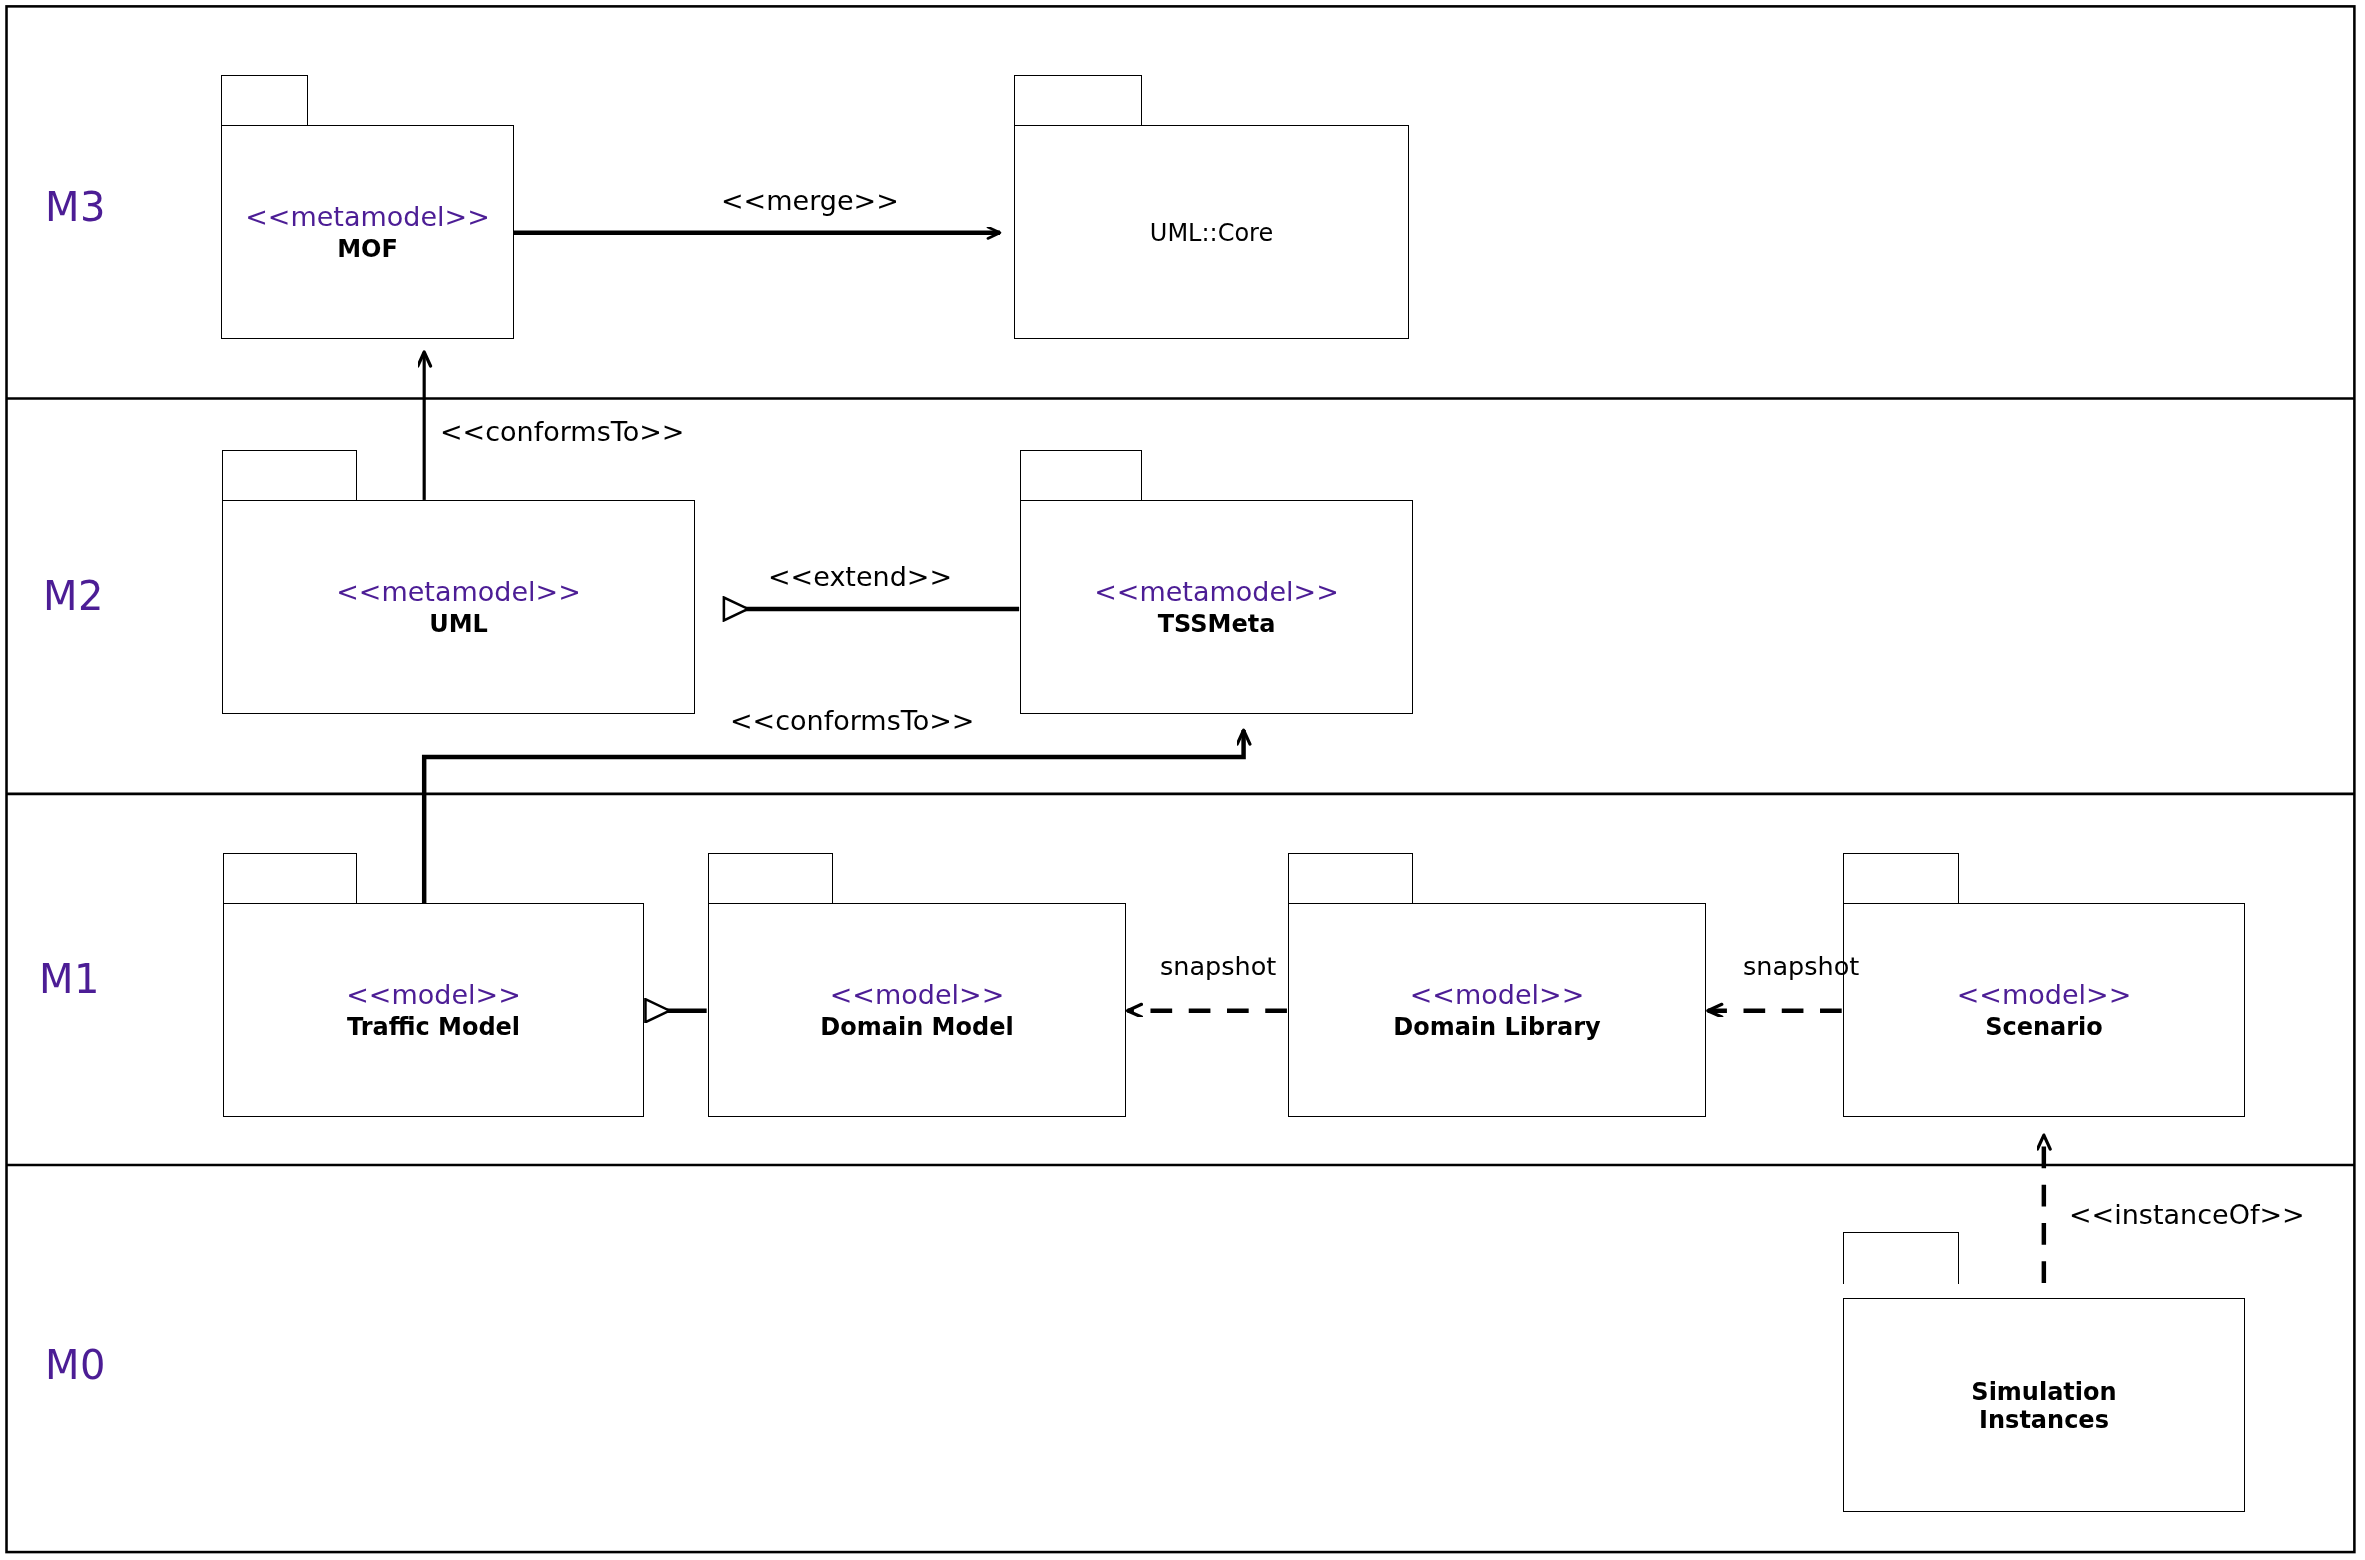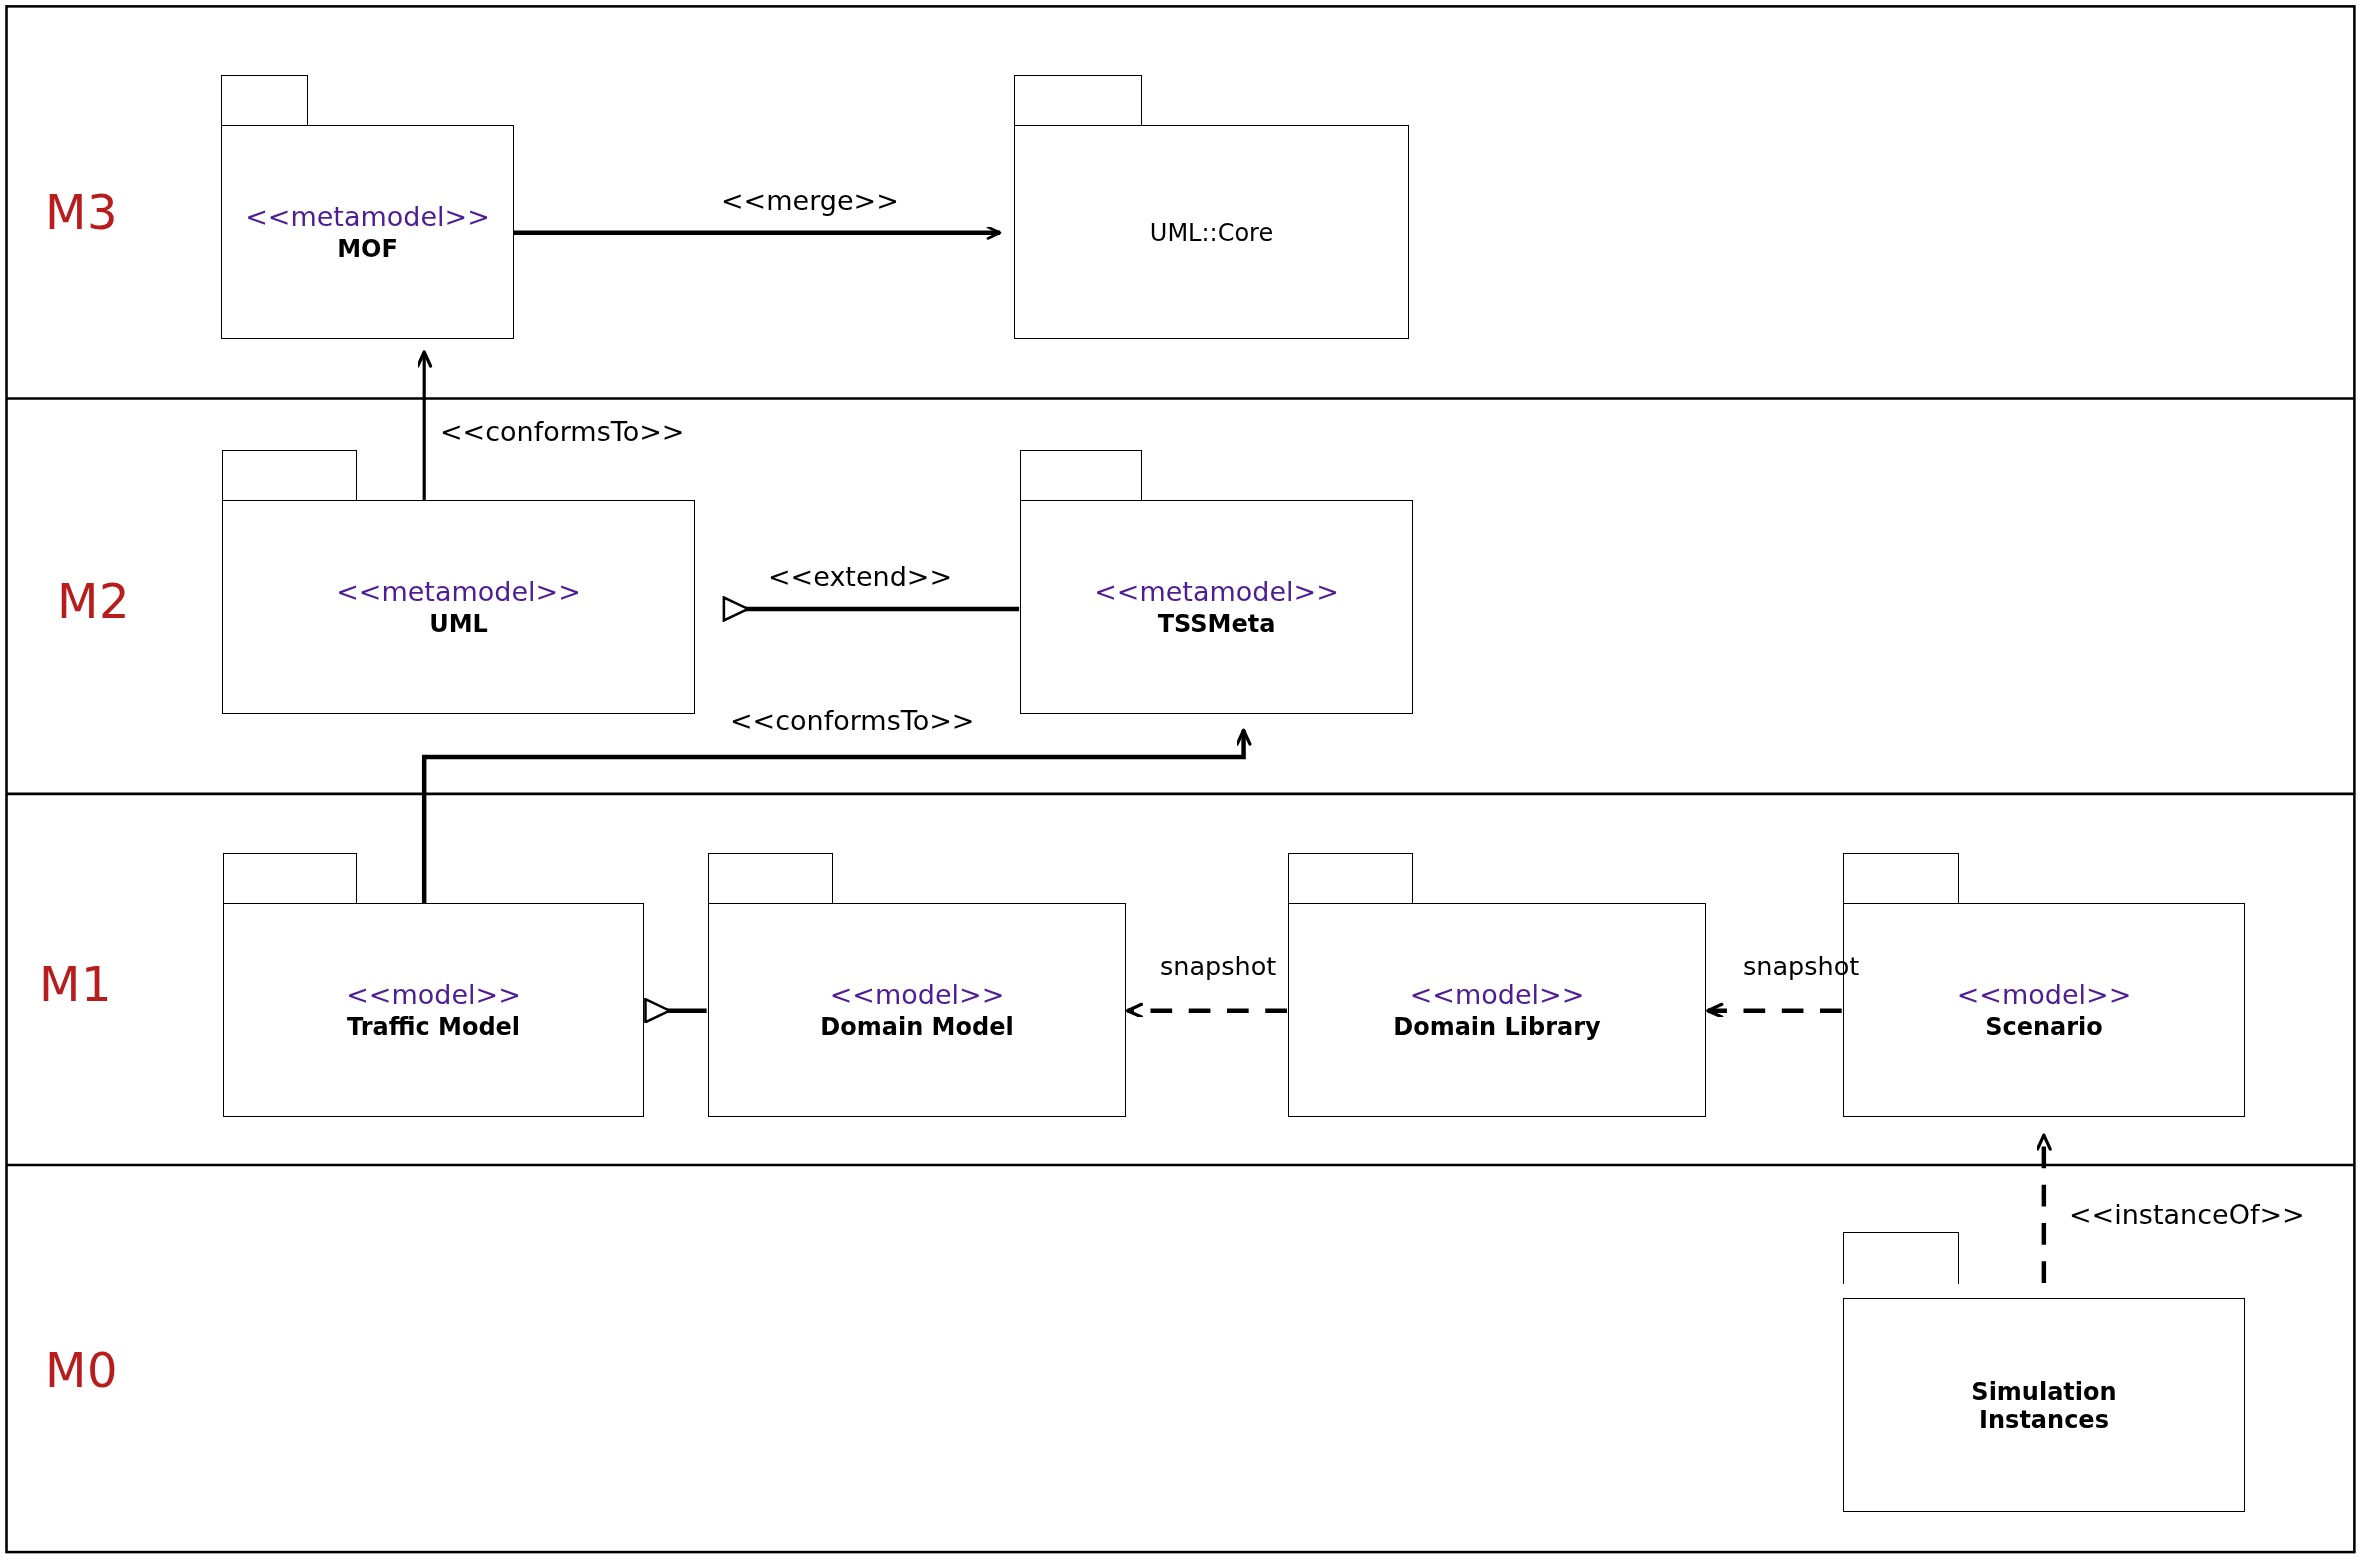--- a/index.html
+++ b/index.html
@@ -8,22 +8,22 @@
   #canvas{
     position:relative;
     width:2366px;height:1561px;
     background:#ffffff;
     overflow:hidden;
   }
   #canvas svg{position:absolute;top:0;left:0;width:2366px;height:1561px;}
 
   .layer-label{
     position:absolute;
-    font-size:48px;
-    color:#b91c1c;
+    font-size:40px;
+    color:#4c1d95;
     font-weight:400;
     letter-spacing:0.6px;
     white-space:nowrap;
     font-family:"DejaVu Sans","Liberation Sans",sans-serif;
   }
 
   
   .pkg{position:absolute;}
   .pkg .tab{
     position:absolute;
@@ -120,21 +120,21 @@
     <line x1="2018" y1="1585" x2="1768" y2="1585" stroke="#000" stroke-width="7" stroke-dasharray="34 26" marker-end="url(#openArrowThin)"></line>
 
      Domain Library : dashed, open arrow --&gt;
     <line x1="2888" y1="1585" x2="2678" y2="1585" stroke="#000" stroke-width="7" stroke-dasharray="34 26" marker-end="url(#openArrowThin)"></line>
 
      Scenario : dashed vertical, open arrow up --&gt;
     <line x1="3205" y1="2012" x2="3205" y2="1780" stroke="#000" stroke-width="7" stroke-dasharray="34 26" marker-end="url(#openArrowThin)"></line>
   </svg>
 
   <div class="layer-label" style="left:45px;top:184px;">M3</div>
-  <div class="layer-label" style="left:57px;top:573px;text-align:right;">M2</div>
+  <div class="layer-label" style="left:43px;top:573px;text-align:right;">M2</div>
   <div class="layer-label" style="left:39px;top:956px;">M1</div>
   <div class="layer-label" style="left:45px;top:1342px;">M0</div>
 
   <div class="pkg" style="left:221px;top:75px;width:293px;height:265px;">
     <div class="tab" style="width:87px;height:52px;"></div>
     <div class="body" style="top:50px;width:293px;height:214px;">
       <div class="stereo">&lt;&lt;metamodel&gt;&gt;</div>
       <div class="pname">MOF</div>
     </div>
   </div>

